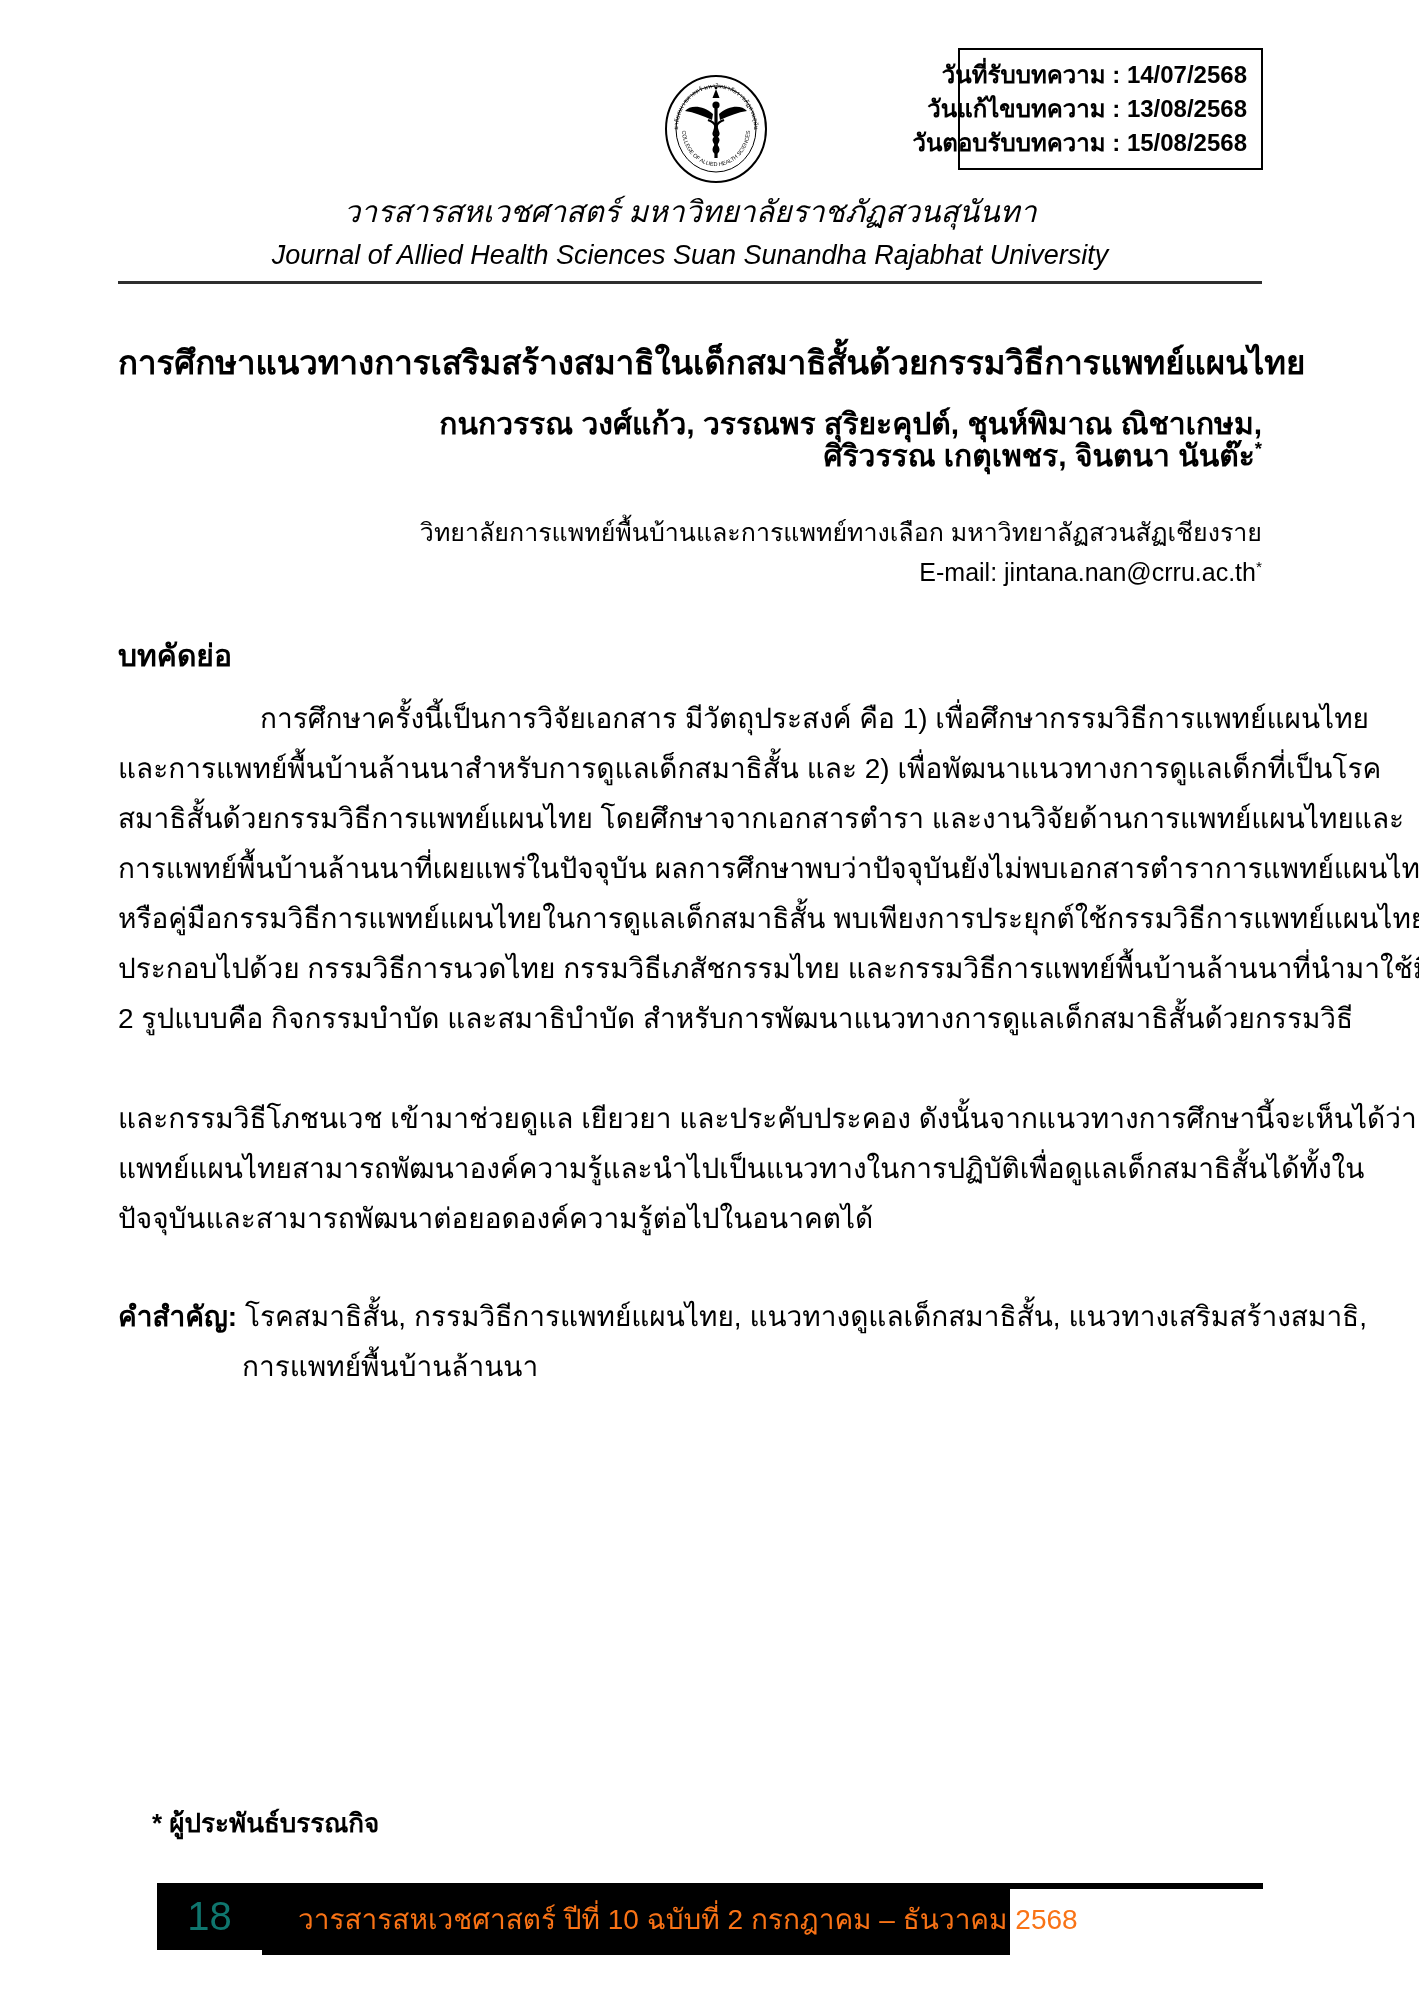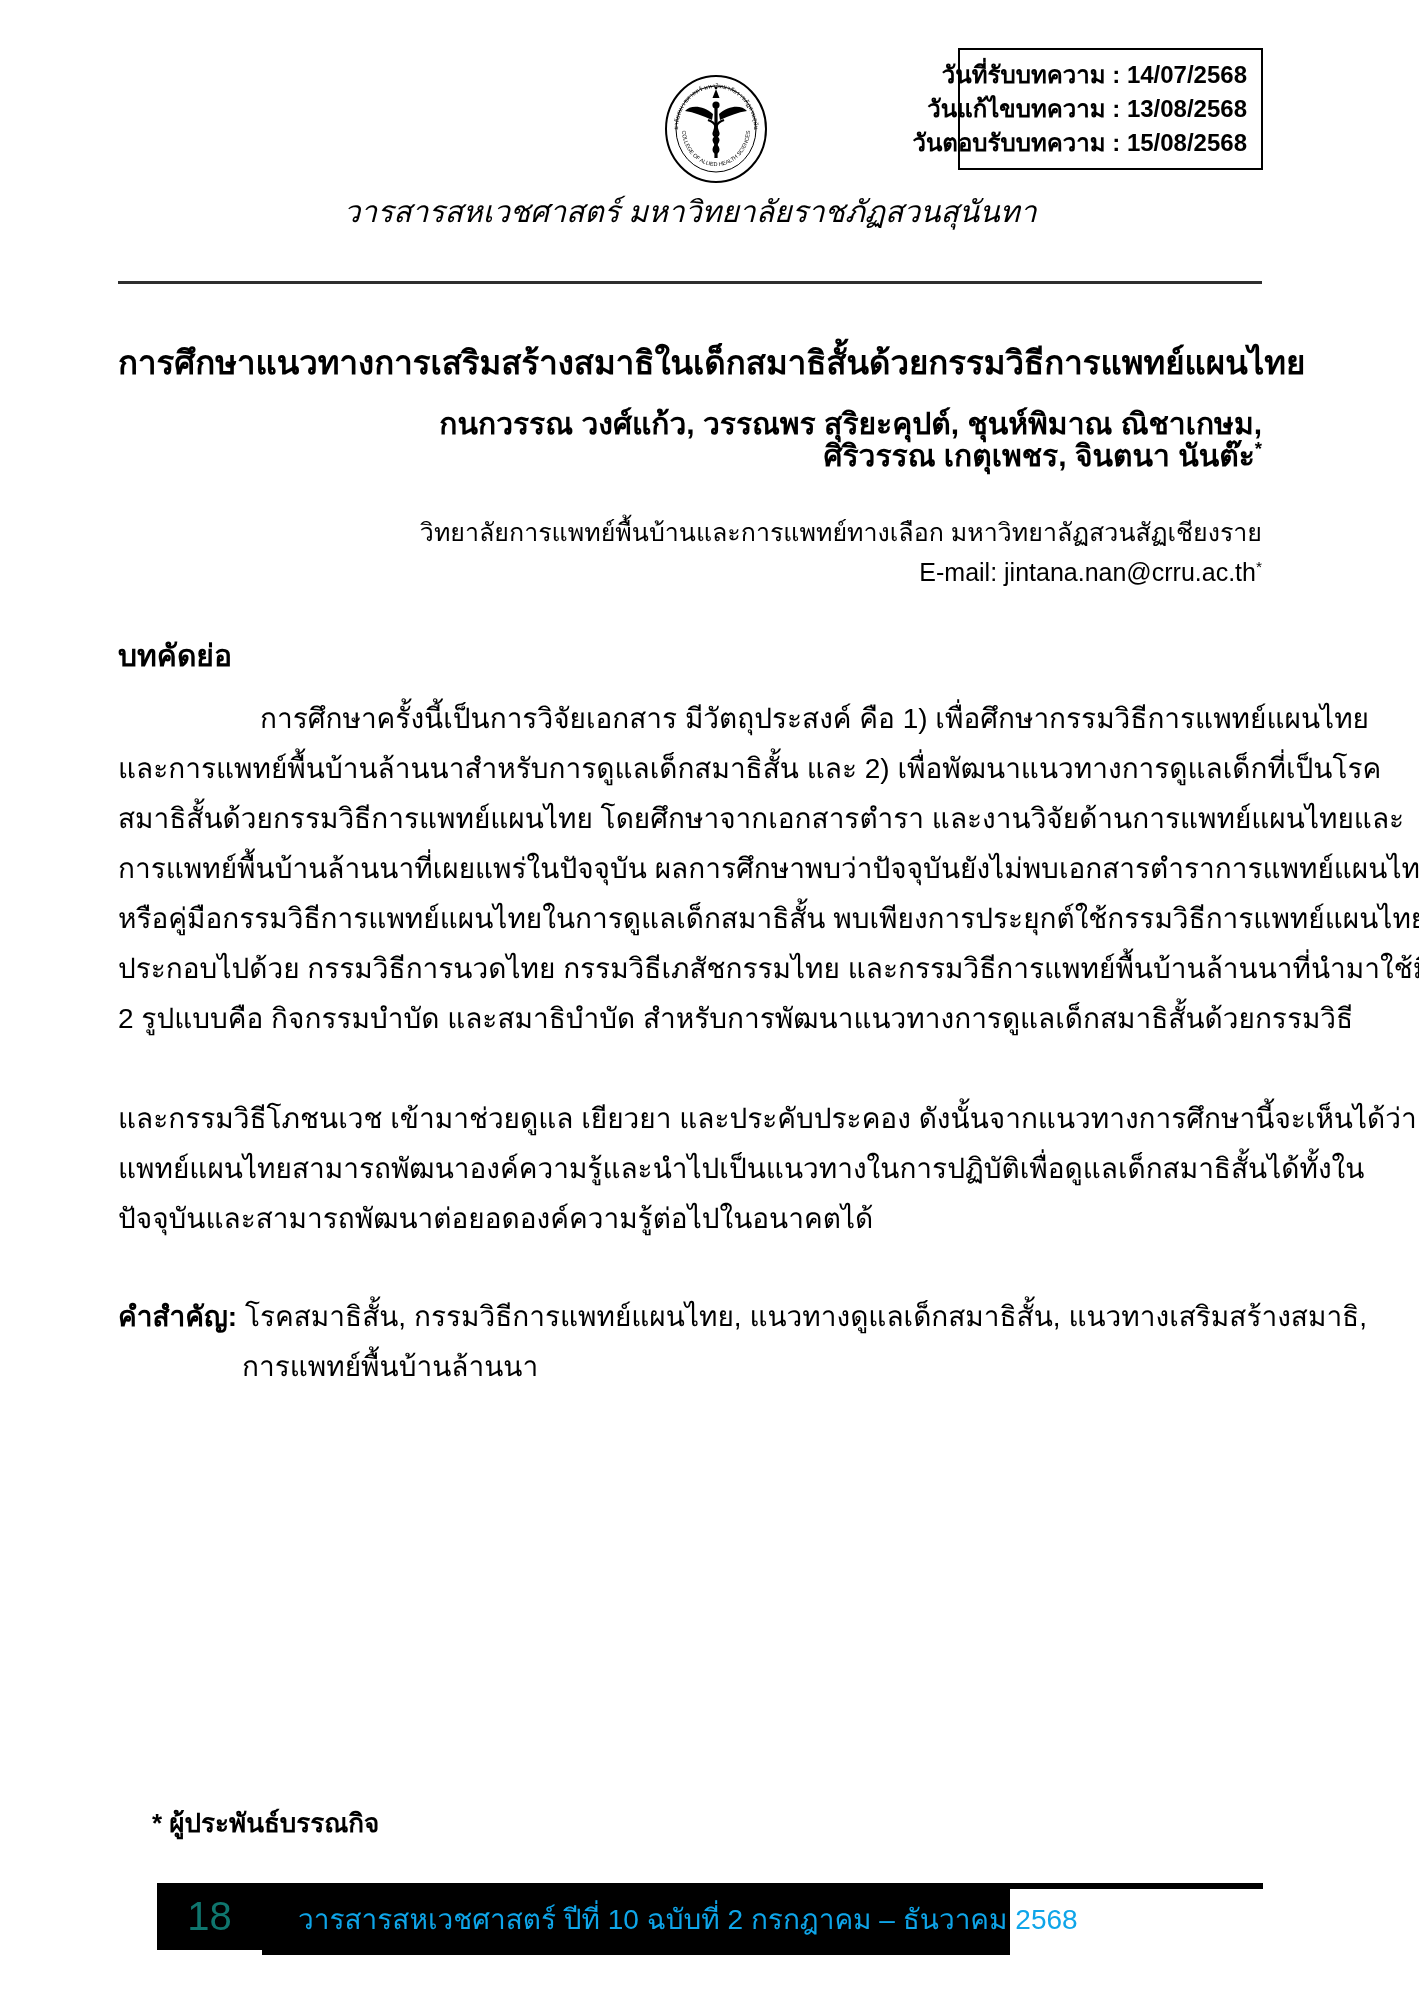--- a/index.html
+++ b/index.html
@@ -40,21 +40,21 @@
   .l6{top:946px;}.l7{top:996px;}.l8{top:1046px;}.l9{top:1096px;}.l10{top:1146px;}.l11{top:1196px;}
   .kw1{top:1294px;} .kw2{top:1344px;text-indent:124px;}
   .kw-label{font-weight:700;}
   
   .footnote{position:absolute;left:152px;top:1802px;font-weight:700;font-size:26px;white-space:nowrap;}
   
   .footer-rule{position:absolute;left:157px;top:1883px;width:1106px;height:6px;background:#000;}
   .pagenum{position:absolute;left:157px;top:1883px;width:105px;height:67px;background:#000;
     color:#0f766e;display:flex;align-items:center;justify-content:center;font-size:40px;}
   .finfo{position:absolute;left:262px;top:1883px;width:748px;height:72px;background:#000;
-    color:#0ea5e9;display:flex;align-items:center;padding-left:36px;font-size:28px;
+    color:#f97316;display:flex;align-items:center;padding-left:36px;font-size:28px;
     box-sizing:border-box;white-space:nowrap;}
 </style>
 </head>
 <body>
 
 <div class="page">
 
   <div class="stamp">
     <div class="stamp-line">วันที่รับบทความ : 14/07/2568</div>
     <div class="stamp-line">วันแก้ไขบทความ : 13/08/2568</div>
@@ -83,20 +83,21 @@
       <path d="M56 40 C 66 31, 79 31, 84 37 C 75 38, 66 42, 57 46 Z" fill="#000"></path>
 
       <rect x="51.4" y="34" width="3.2" height="50" fill="#000"></rect>
 
       <path d="M45 46 C 61 52, 45 59, 53 63 C 61 67, 45 74, 53 79" stroke="#000" stroke-width="2.4" fill="none"></path>
       <path d="M61 46 C 45 52, 61 59, 53 63 C 45 67, 61 74, 53 79" stroke="#000" stroke-width="2.4" fill="none"></path>
     </svg>
   </div>
 
   <div class="jname-th">วารสารสหเวชศาสตร์ มหาวิทยาลัยราชภัฏสวนสุนันทา</div>
+  <div class="jname-en">Journal of Allied Health Sciences Suan Sunandha Rajabhat University</div>
   <div class="rule"></div>
 
   <div class="title">การศึกษาแนวทางการเสริมสร้างสมาธิในเด็กสมาธิสั้นด้วยกรรมวิธีการแพทย์แผนไทย</div>
   <div class="byline byline1">กนกวรรณ วงศ์แก้ว, วรรณพร สุริยะคุปต์, ชุนห์พิมาณ ณิชาเกษม,</div>
   <div class="byline byline2"><span>ศิริวรรณ เกตุเพชร, จินตนา นันต๊ะ</span><sup>*</sup></div>
   <div class="affil">วิทยาลัยการแพทย์พื้นบ้านและการแพทย์ทางเลือก มหาวิทยาลัฏสวนสัฏเชียงราย</div>
   <div class="email"><span>E-mail: jintana.nan@crru.ac.th</span><sup>*</sup></div>
 
   <div class="abs-heading">บทคัดย่อ</div>
   <div class="abs-line indent l1">การศึกษาครั้งนี้เป็นการวิจัยเอกสาร มีวัตถุประสงค์ คือ 1) เพื่อศึกษากรรมวิธีการแพทย์แผนไทย</div>

